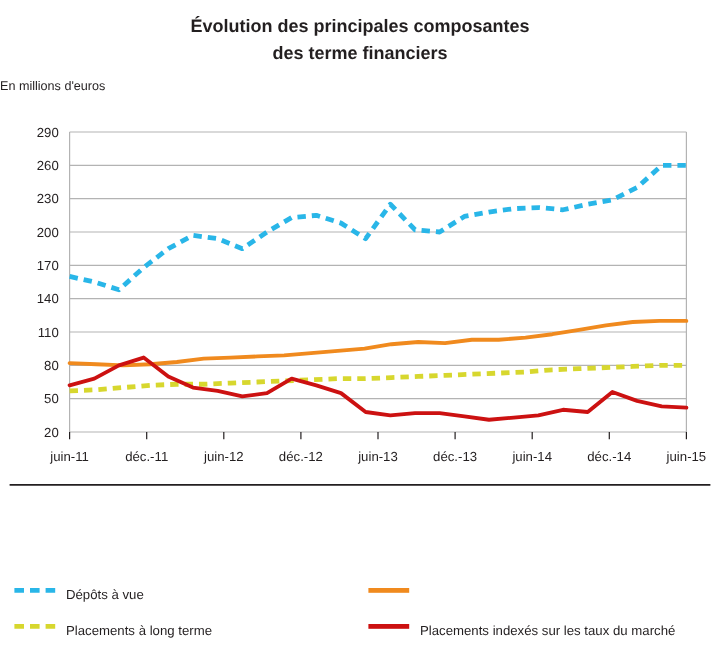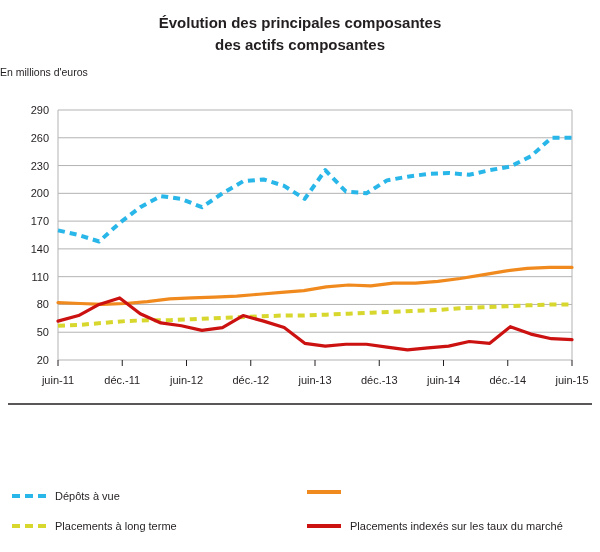--- a/index.html
+++ b/index.html
@@ -63,21 +63,20 @@
   .legend {
     position: absolute;
     left: 0;
     top: 486px;
     width: 600px;
     height: 62px;
   }
   .legend-item {
     position: absolute;
     display: flex;
-    align-items: center;
     font-size: 11px;
     color: #231f20;
     white-space: nowrap;
   }
   .legend-item .swatch {
     width: 34px;
     height: 0;
     border-top-width: 4px;
     border-top-style: solid;
     margin-right: 9px;
@@ -91,21 +90,21 @@
   .li-2 { left: 12px;  top: 34px; }
   .li-3 { left: 307px; top: 34px; }
 </style>
 </head>
 <body>
 
 <div id="chart-root">
 
   <div class="title-block">
     <div class="title-line">Évolution des principales composantes</div>
-    <div class="title-line">des actifs composantes</div>
+    <div class="title-line">des terme financiers</div>
   </div>
 
   <div class="axis-unit">En millions d'euros</div>
 
   <div class="plot-wrap">
     <svg class="plot" id="plot-svg" width="600" height="350">
         <line x1="58" x2="572" y1="264" y2="264" stroke="#b3b3b3" stroke-width="1"></line>
         <text x="49" y="268" text-anchor="end" class="ytick">20</text>
         <line x1="58" x2="572" y1="236.22222222222223" y2="236.22222222222223" stroke="#b3b3b3" stroke-width="1"></line>
         <text x="49" y="240.22222222222223" text-anchor="end" class="ytick">50</text>

